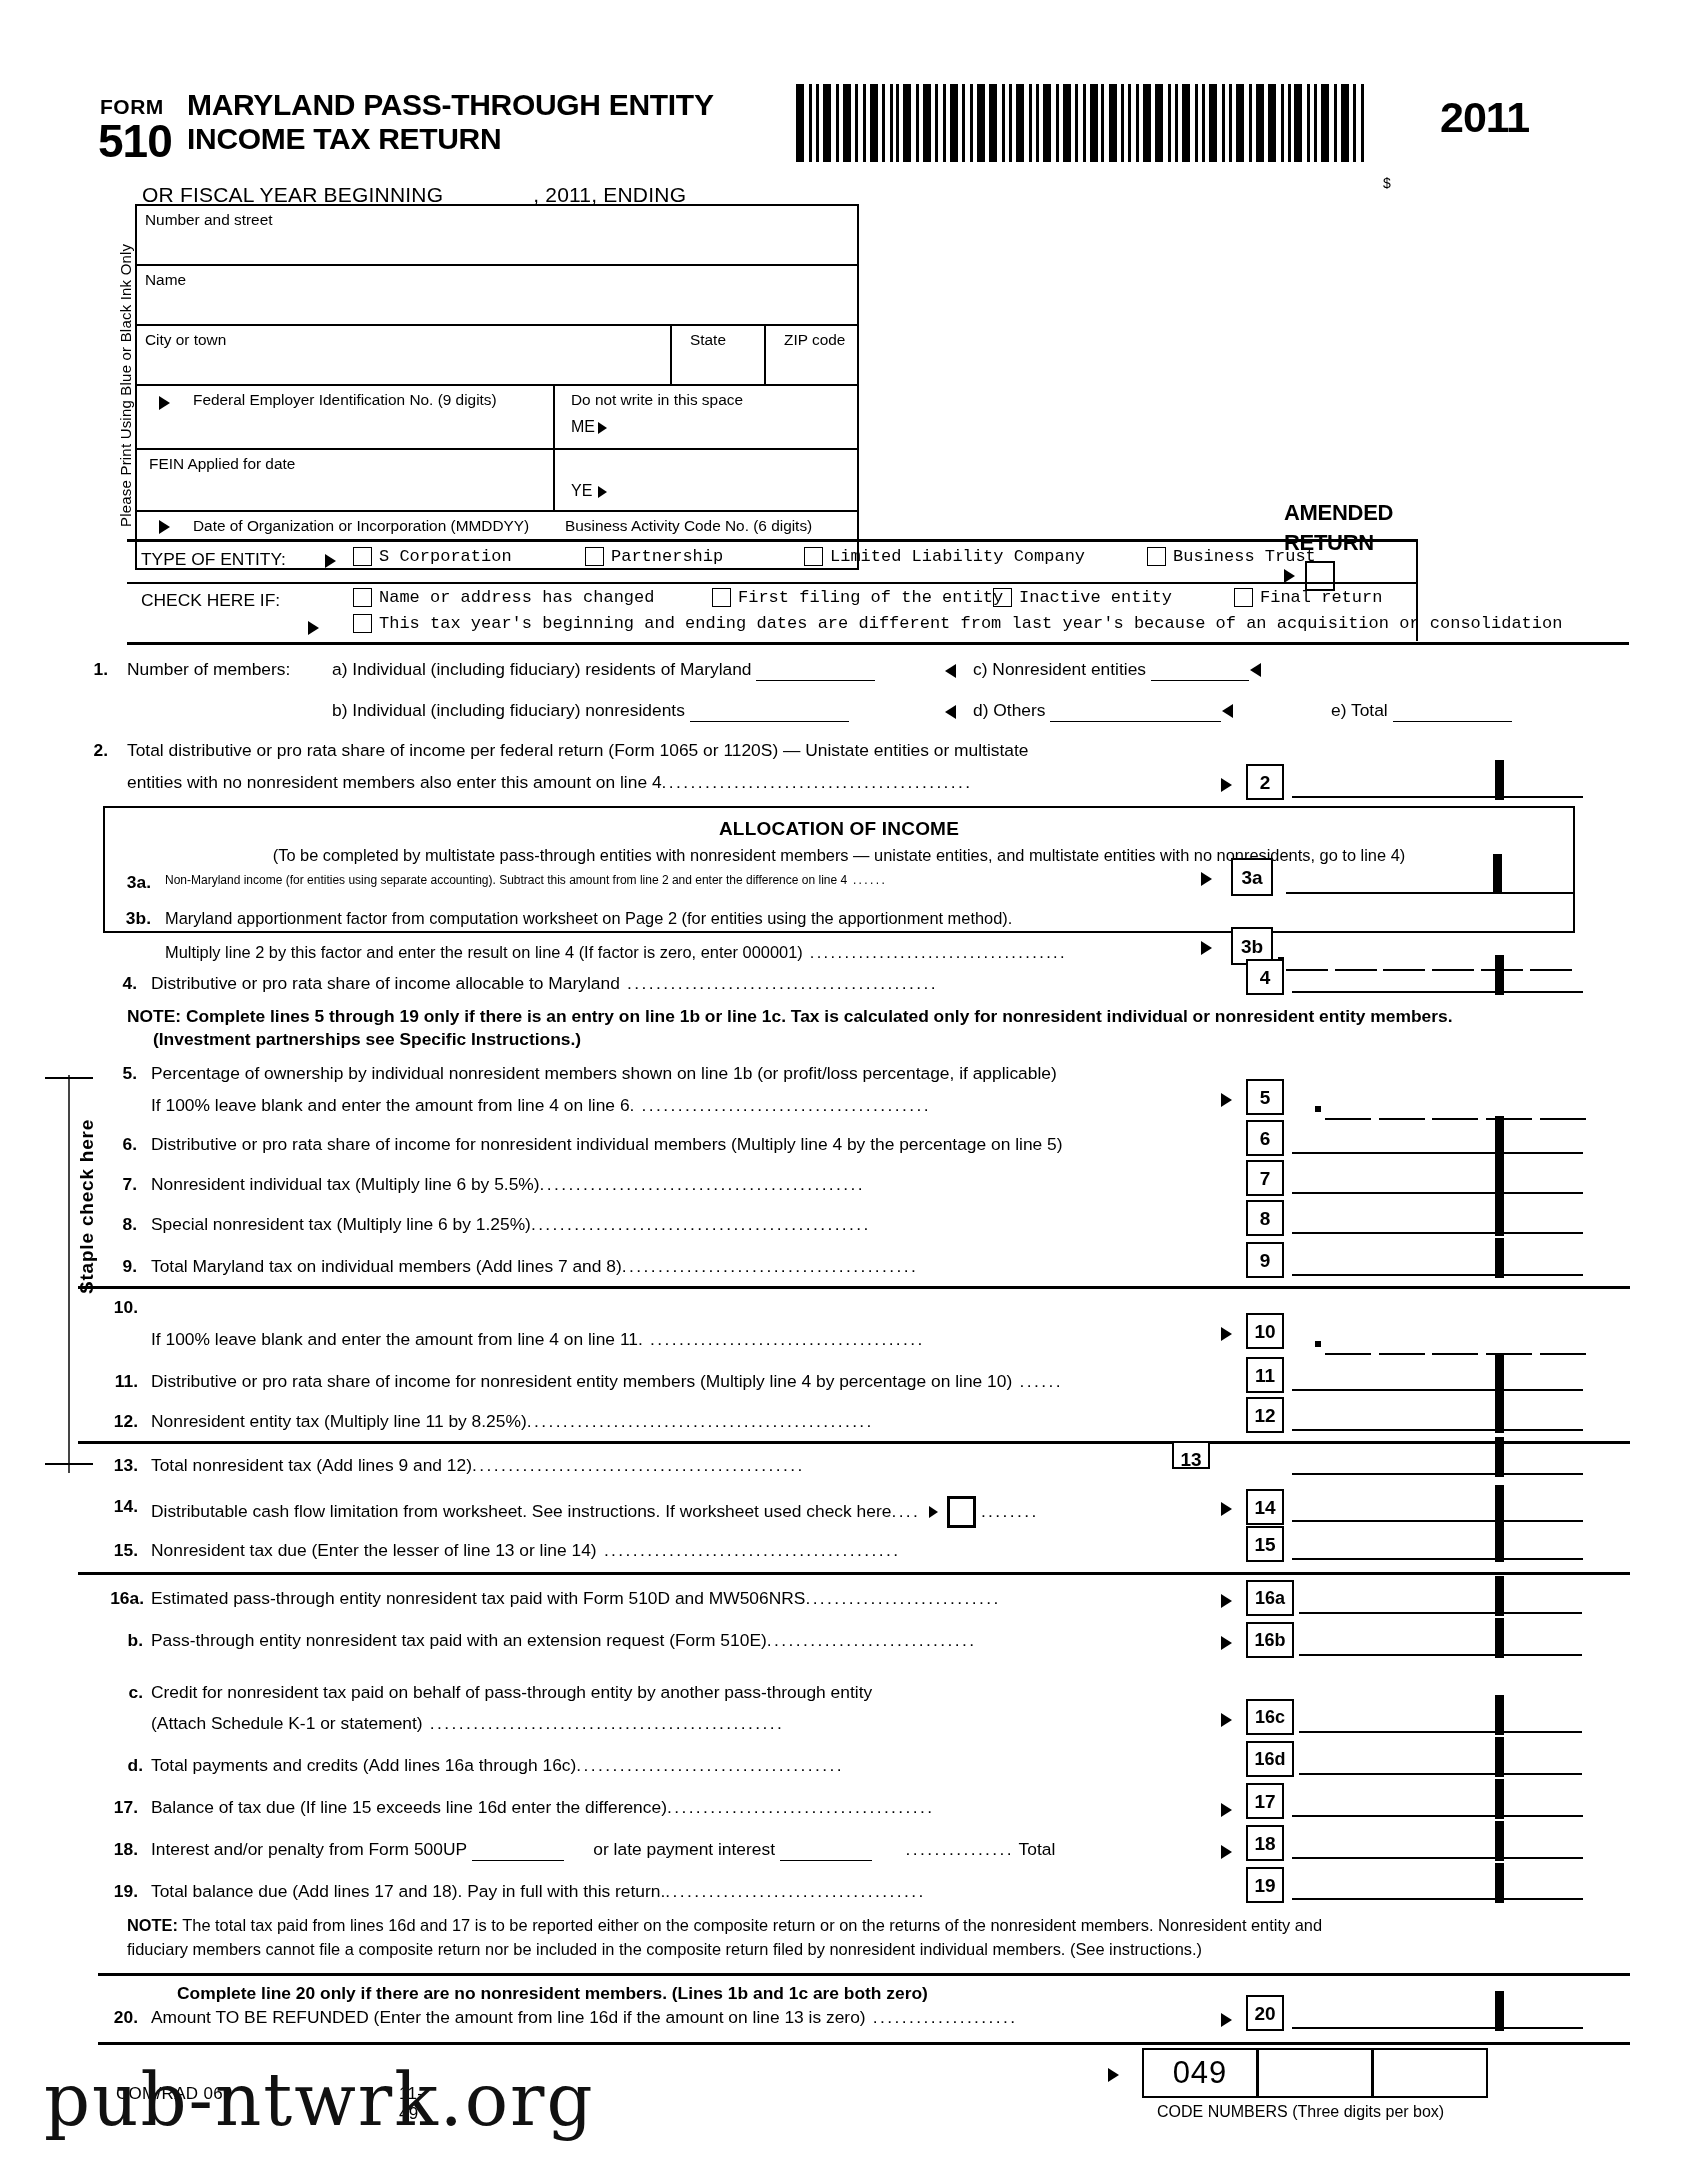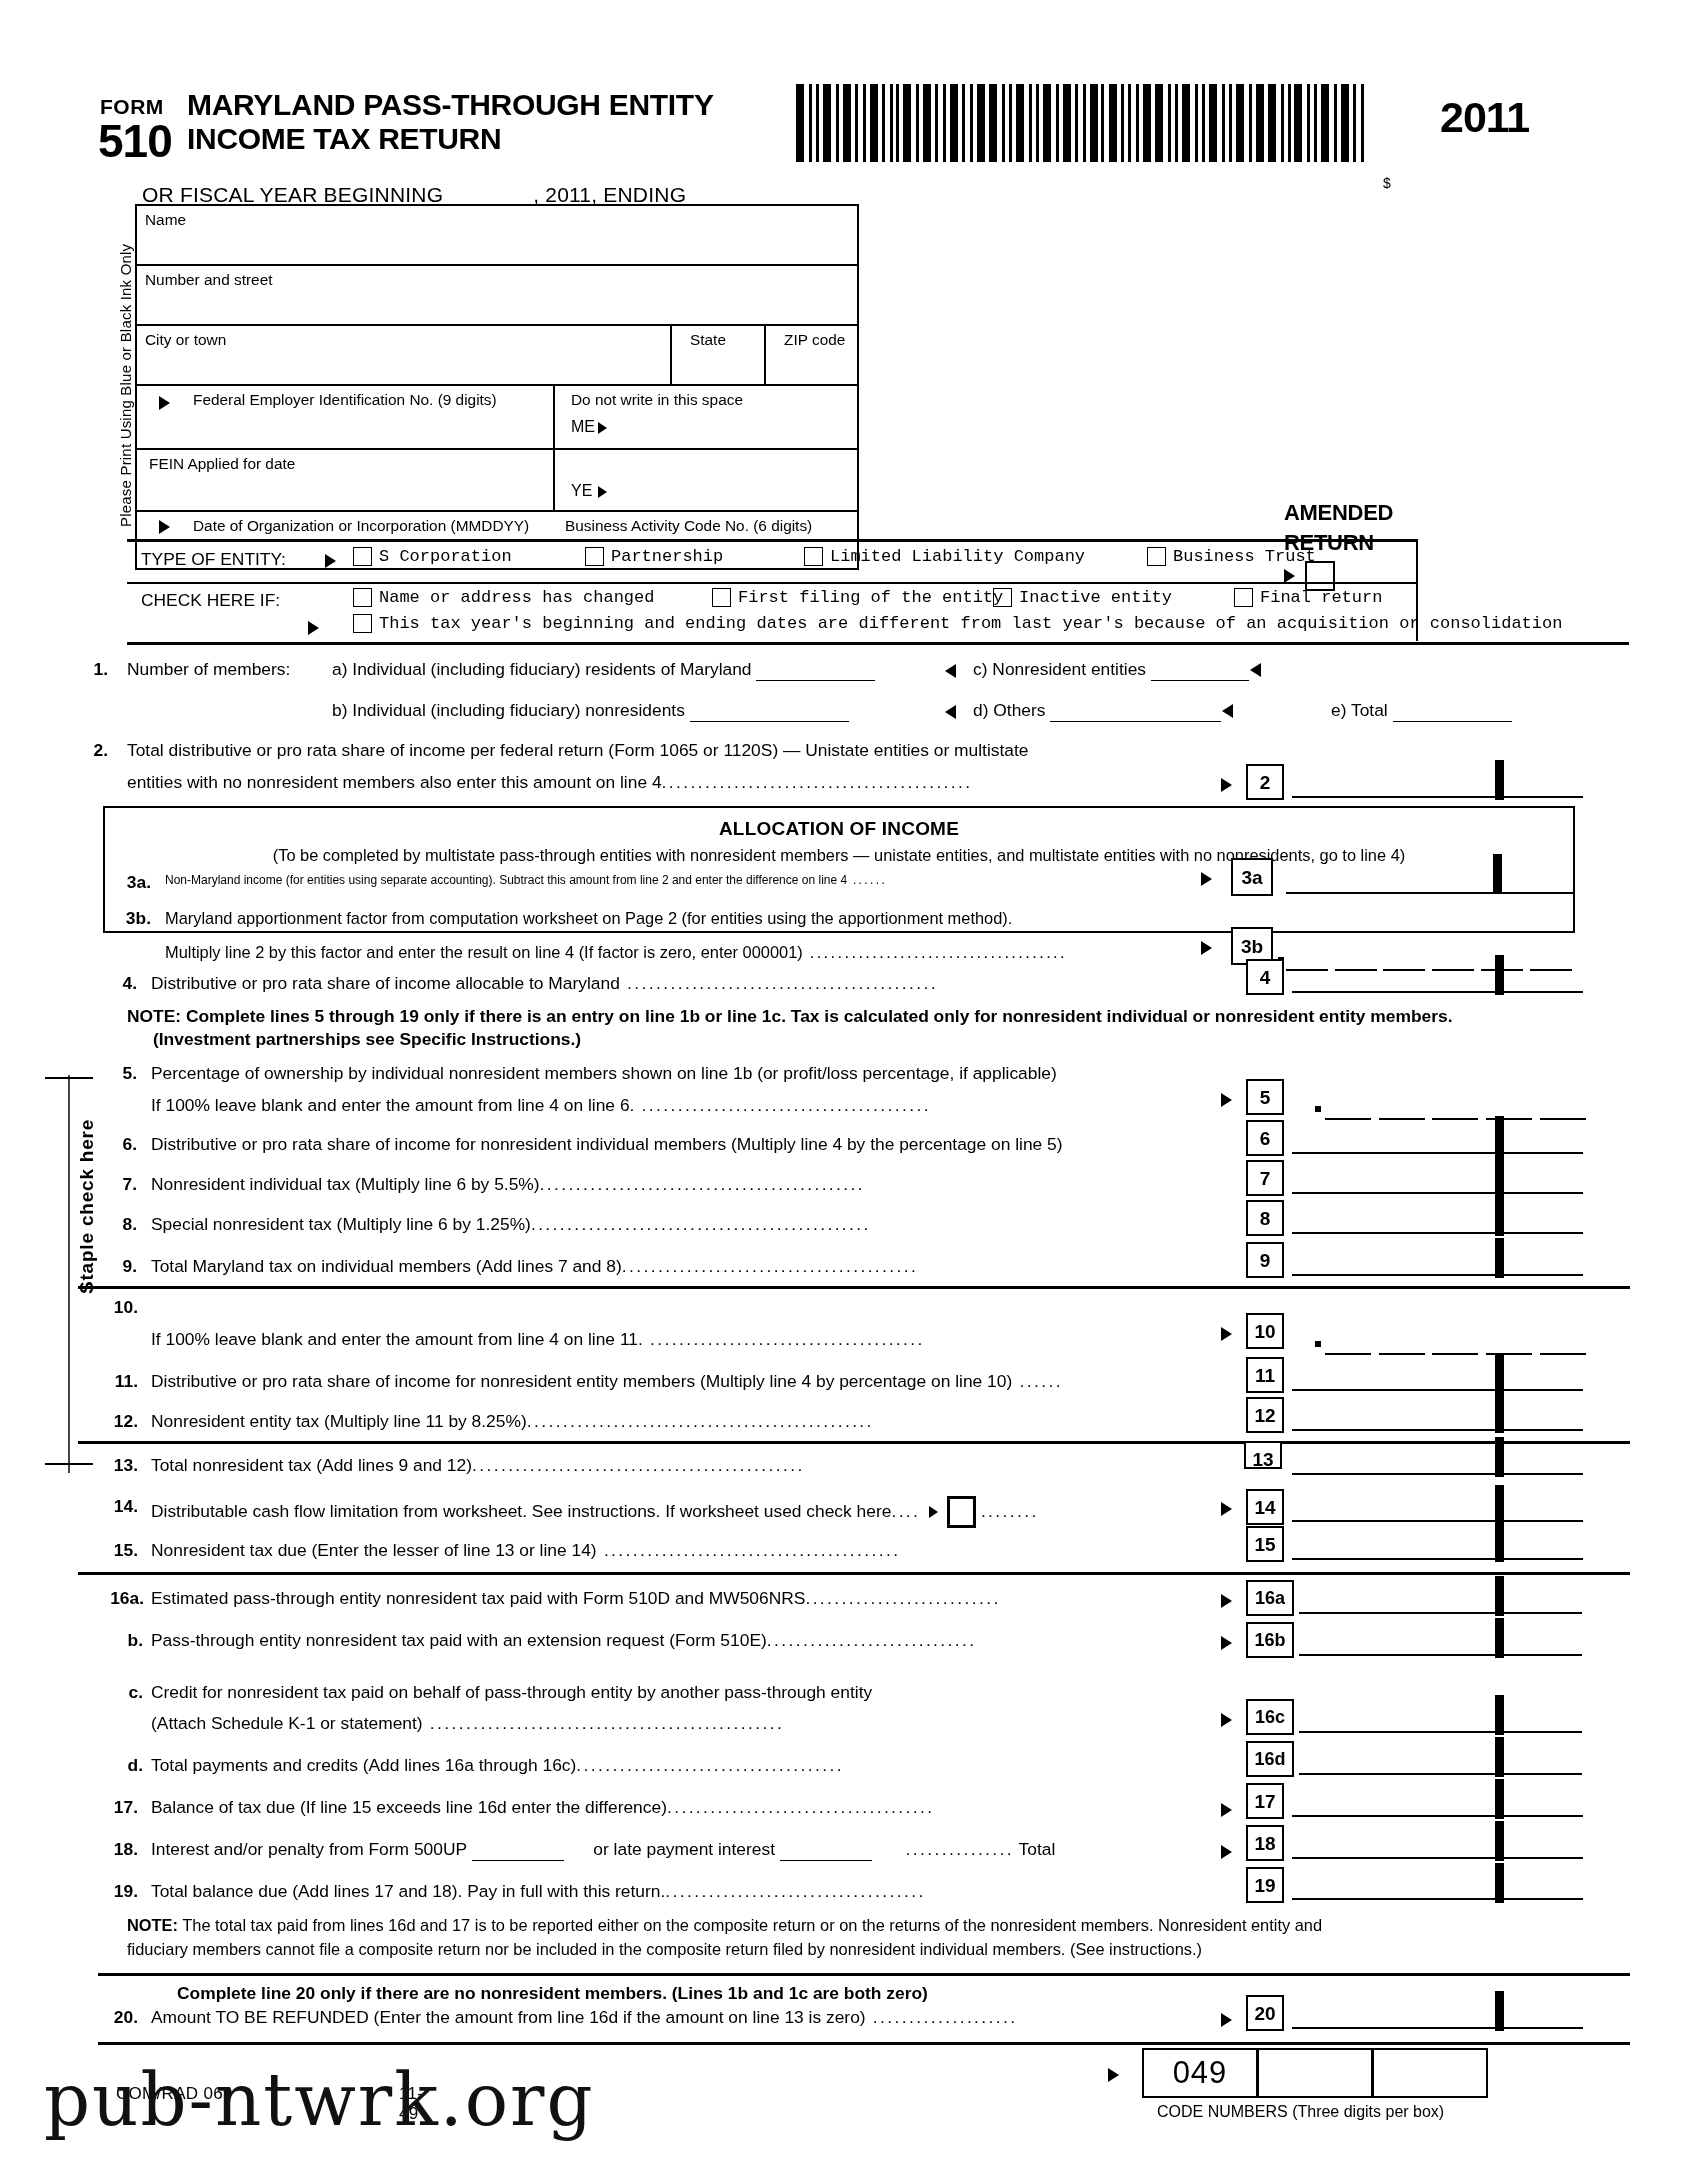--- a/index.html
+++ b/index.html
@@ -191,24 +191,24 @@
 
   <div class="vert please-print">Please Print Using Blue or Black Ink Only</div>
 
   <div class="staple-line"></div>
   <div class="staple-tick" style="top:1077px"></div>
   <div class="staple-tick" style="top:1463px"></div>
   <div class="vert staple">Staple check here</div>
 
   <div class="addr">
     <div class="row">
+      <span class="cap">Number and street</span>
+    </div>
+    <div class="row">
       <span class="cap">Name</span>
-    </div>
-    <div class="row">
-      <span class="cap">Number and street</span>
     </div>
     <div class="row">
       <span class="cap">City or town</span>
       <span class="cell-div" style="left:533px"></span>
       <span class="cap" style="left:553px">State</span>
       <span class="cell-div" style="left:627px"></span>
       <span class="cap" style="left:647px">ZIP code</span>
     </div>
     <div class="row" style="height:62px">
       <span class="tri" style="position:absolute;left:22px;top:10px"></span>
@@ -416,21 +416,21 @@
   <div class="idbox" style="left:1246px;top:1397px;width:38px;height:36px;line-height:33px;font-size:19px">12</div>
   <div class="amt" style="left:1292px;top:1429px;width:291px"></div>
   <div class="amtsep" style="left:1495px;top:1393px;height:40px"></div>
 
   <div class="rulethick" style="left:78px;top:1441px;width:1552px"></div>
 
   <div class="lnum" style="left:98px;top:1455px;width:40px">13.</div>
   <div class="ln" style="left:151px;top:1455px">
     <span>Total nonresident tax (Add lines 9 and 12)</span><span class="dots">..............................................</span>
   </div>
-  <div class="idbox" style="left:1244px;top:1441px;width:38px;height:28px;line-height:33px;font-size:19px">13</div>
+  <div class="idbox" style="left:1172px;top:1441px;width:38px;height:28px;line-height:33px;font-size:19px">13</div>
   <div class="amt" style="left:1292px;top:1473px;width:291px"></div>
   <div class="amtsep" style="left:1495px;top:1437px;height:40px"></div>
 
   <div class="lnum" style="left:98px;top:1496px;width:40px">14.</div>
   <div class="ln" style="left:151px;top:1496px">
     <span>Distributable cash flow limitation from worksheet. See instructions. If worksheet used check here</span><span class="dots">....</span>
     <span class="tri-sm" style="margin-left:4px"></span>
     <span class="ckbox-md" style="margin-left:4px"></span>
     <span class="dots">........</span>
   </div>

